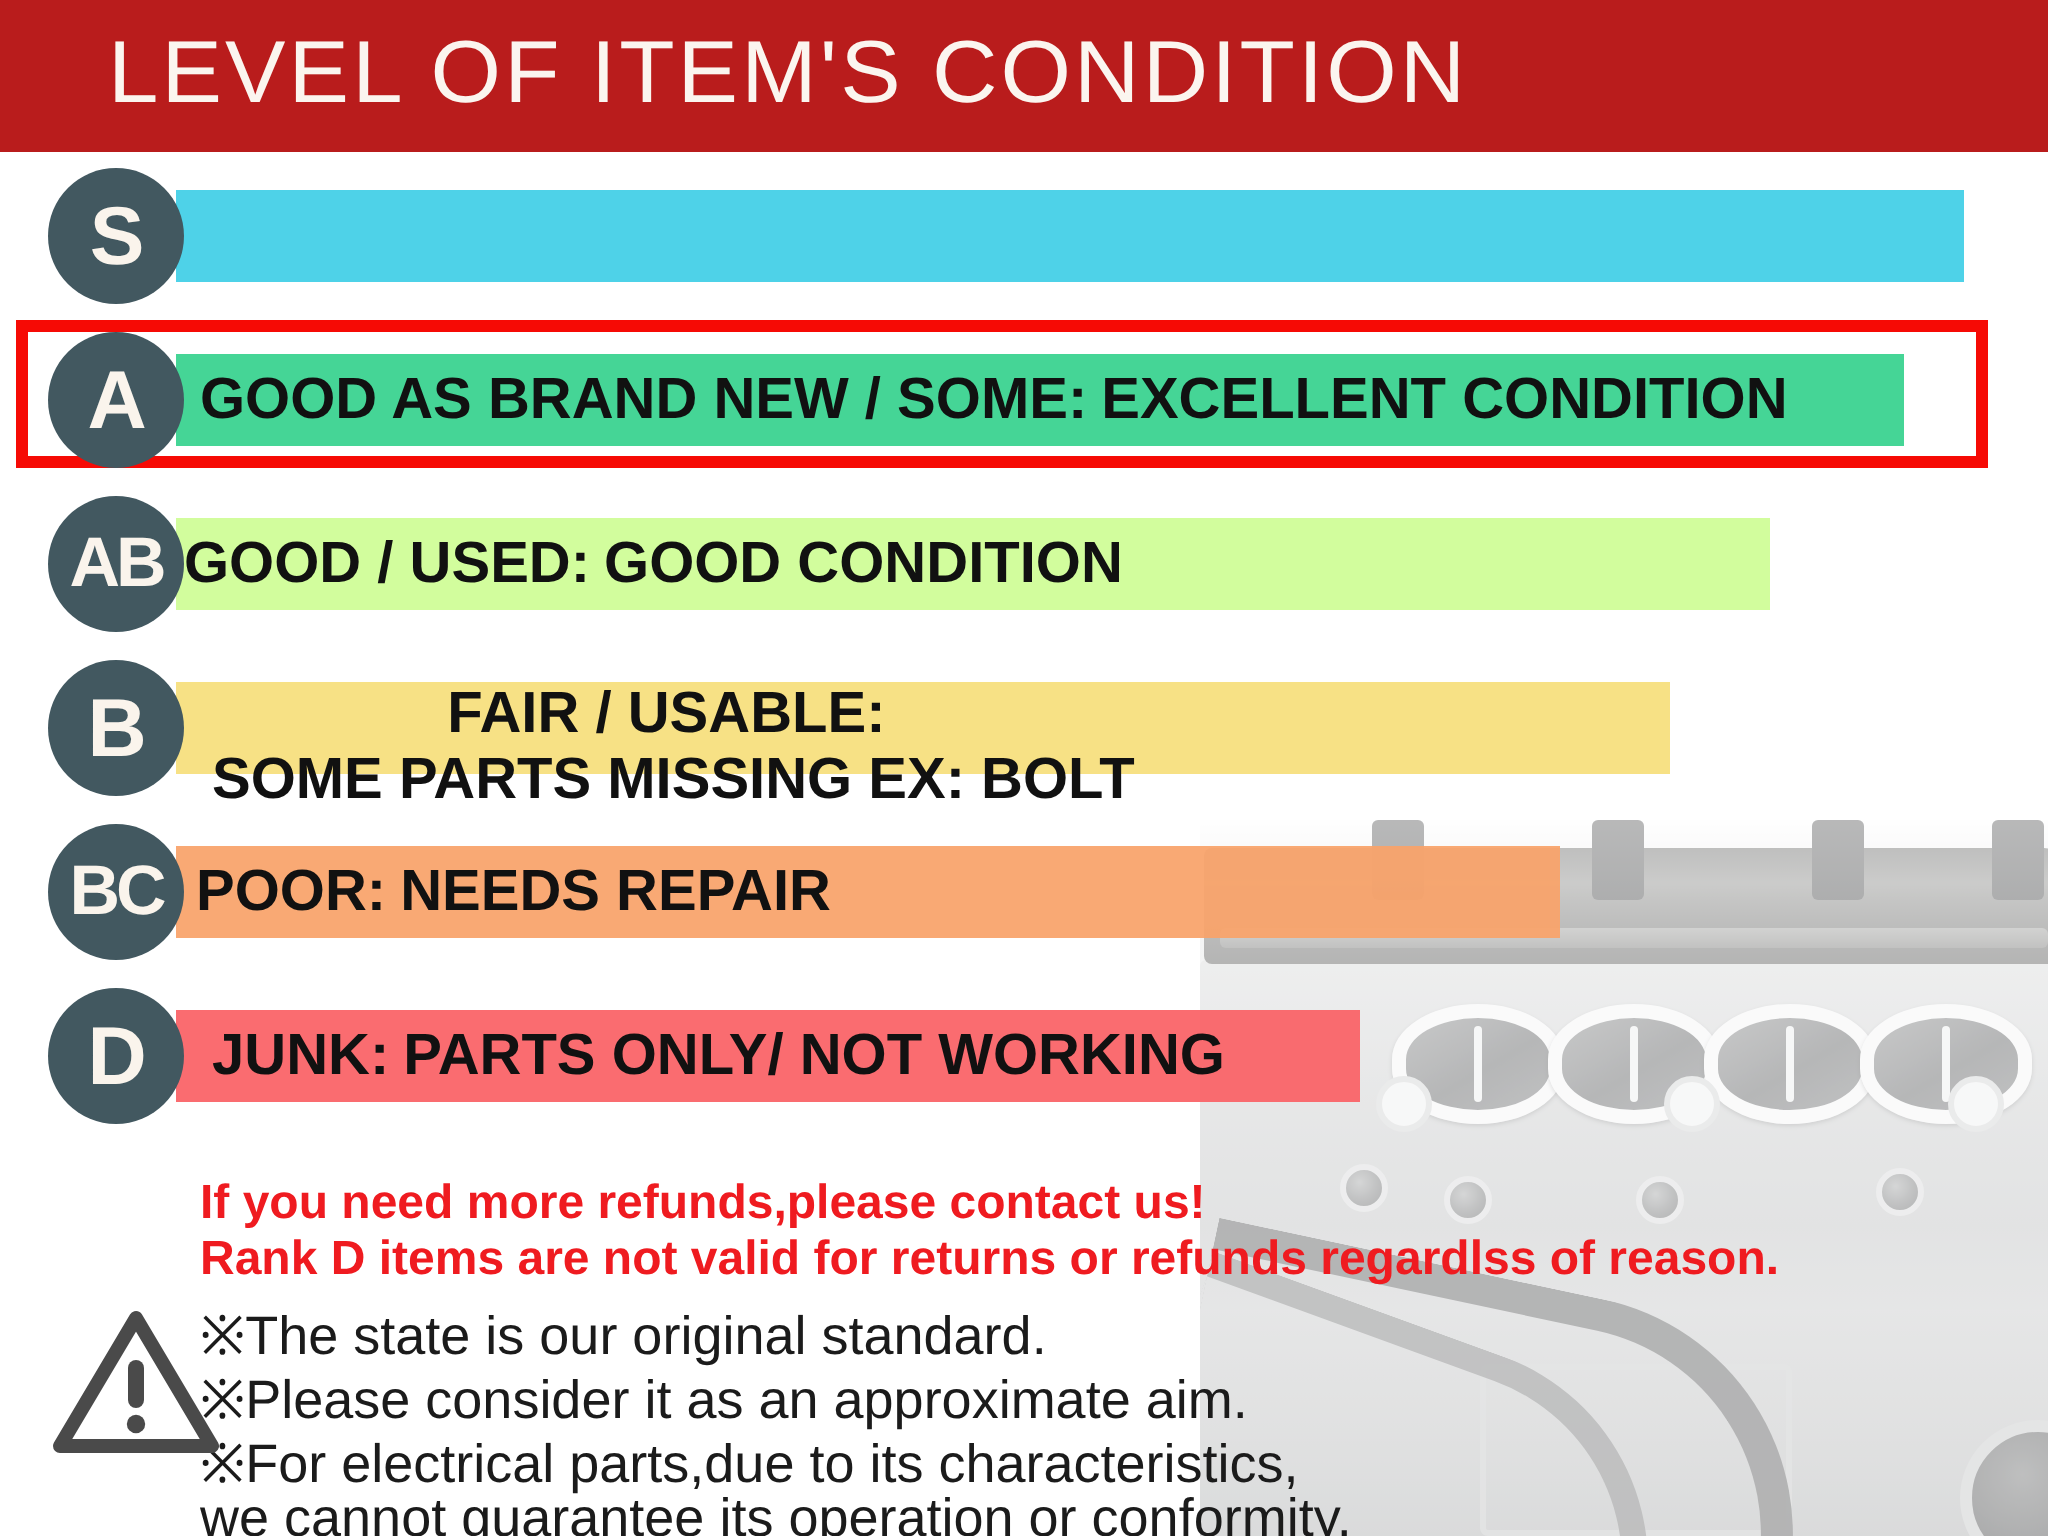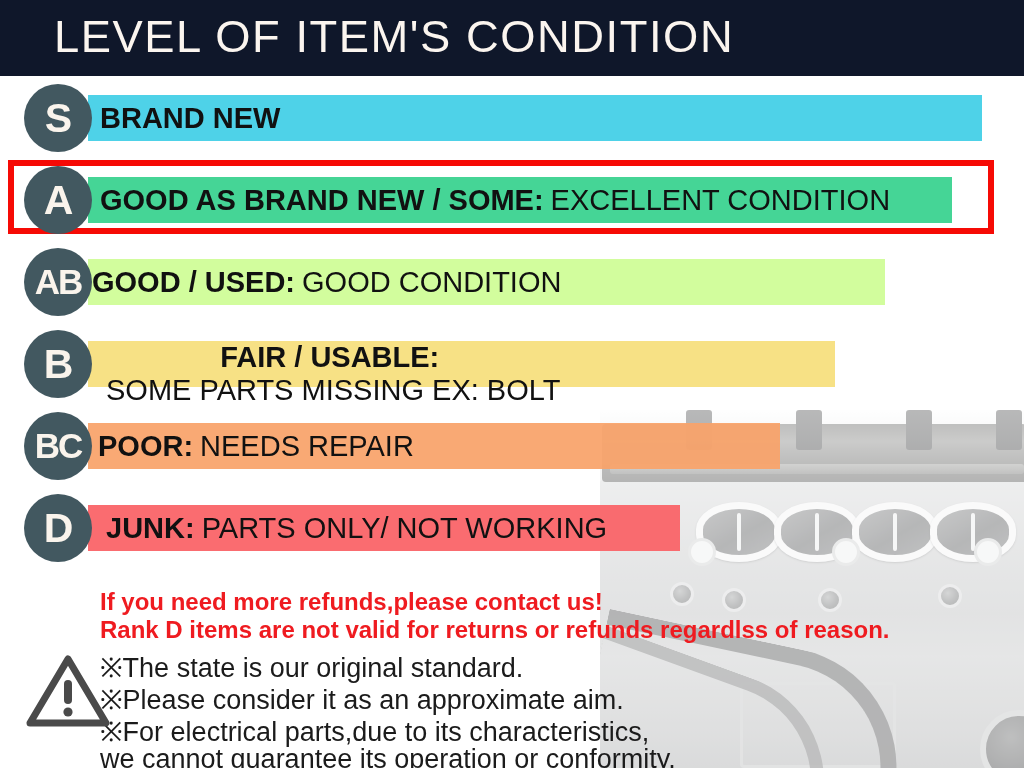--- a/index.html
+++ b/index.html
@@ -87,21 +87,21 @@
     border:6px solid #c2c5c7;
   }
   .eng-plate{
     position:absolute;left:140px;top:272px;width:150px;height:80px;
     border:3px solid #c2c5c7;border-radius:4px;opacity:.8;
   }
 
   
   .header{
     position:absolute;left:0;top:0;width:1024px;height:76px;
-    background:#0f172a;
+    background:#b91c1c;
   }
   .header-title{
     position:absolute;left:54px;top:12px;
     color:#fbf5ef;
     font-size:44px;
     letter-spacing:1.5px;
     font-weight:400;
     white-space:nowrap;
     transform:scaleX(1.03);
     transform-origin:left center;
@@ -132,21 +132,21 @@
   .row-text{
     position:absolute;
     left:100px;top:19px;height:46px;
     display:flex;align-items:center;
     font-size:29px;
     color:#111;
     white-space:nowrap;
     z-index:4;
   }
   .row-text .lead{font-weight:700;margin-right:7px;}
-  .row-text .rest{font-weight:400;}
+  .row-text .rest{font-weight:700;}
 
   
   .highlight{
     position:absolute;
     left:8px;top:2px;
     width:986px;height:74px;
     border:6px solid #f60a05;
     background:#ffffff;
     box-sizing:border-box;
     z-index:1;
@@ -215,24 +215,20 @@
     <div class="header-title">LEVEL OF ITEM'S CONDITION</div>
   </div>
 
   <div class="rows">
 
     <div class="row">
       <div class="row-bar" style="width:894px;background:#4ed2e8;"></div>
       <div class="badge">
           <span>S</span>
         </div>
-      <div class="row-text">
-        <span class="lead">BRAND NEW</span>
-        <span class="rest"></span>
-      </div>
     </div>
 
     <div class="row">
       <div class="highlight"></div>
       <div class="row-bar" style="width:864px;background:#45d596;z-index:2;"></div>
       <div class="badge">
           <span>A</span>
         </div>
       <div class="row-text">
         <span class="lead">GOOD AS BRAND NEW / SOME:</span>

